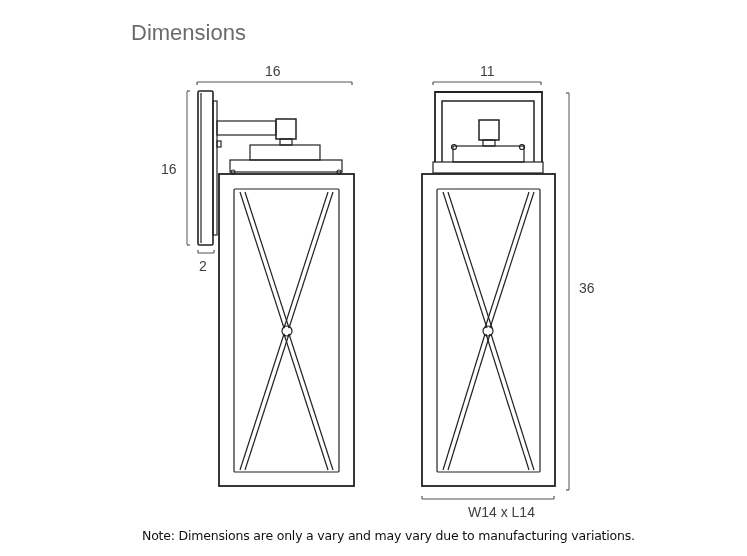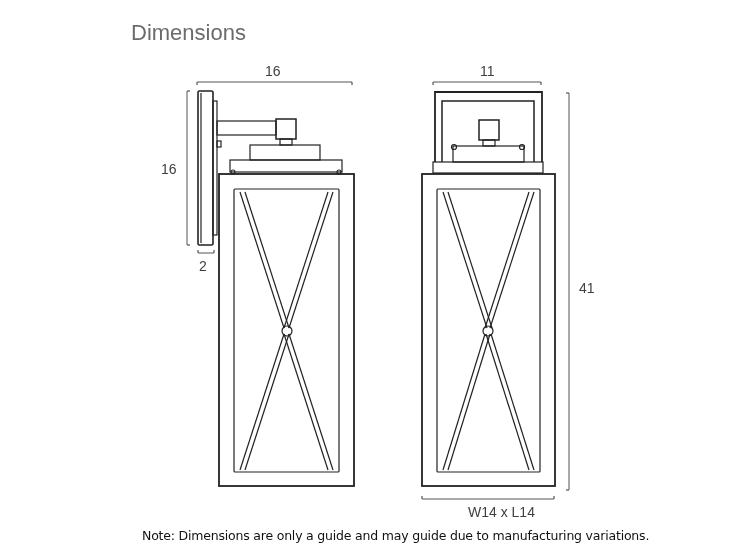--- a/index.html
+++ b/index.html
@@ -91,16 +91,16 @@
       <line x1="491" y1="334" x2="534" y2="470"></line>
       <line x1="486" y1="334" x2="529" y2="470"></line>
     </g>
   </g>
 </svg>
 
 <div class="lbl" style="left:265px;top:63px;">16</div>
 <div class="lbl" style="left:161px;top:161px;">16</div>
 <div class="lbl" style="left:199px;top:258px;">2</div>
 <div class="lbl" style="left:480px;top:63px;">11</div>
-<div class="lbl" style="left:579px;top:280px;">41</div>
+<div class="lbl" style="left:579px;top:280px;">36</div>
 <div class="lbl" style="left:468px;top:504px;">W14 x L14</div>
 
-<div class="note">Note: Dimensions are only a guide and may guide due to manufacturing variations.</div>
+<div class="note">Note: Dimensions are only a vary and may vary due to manufacturing variations.</div>
 
 </body></html>

